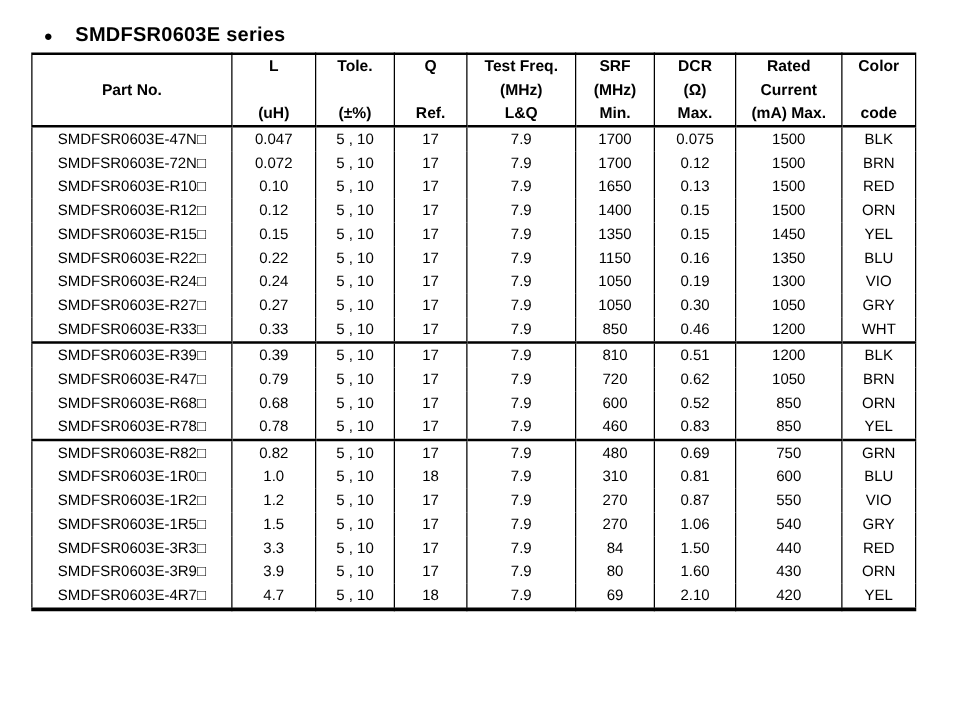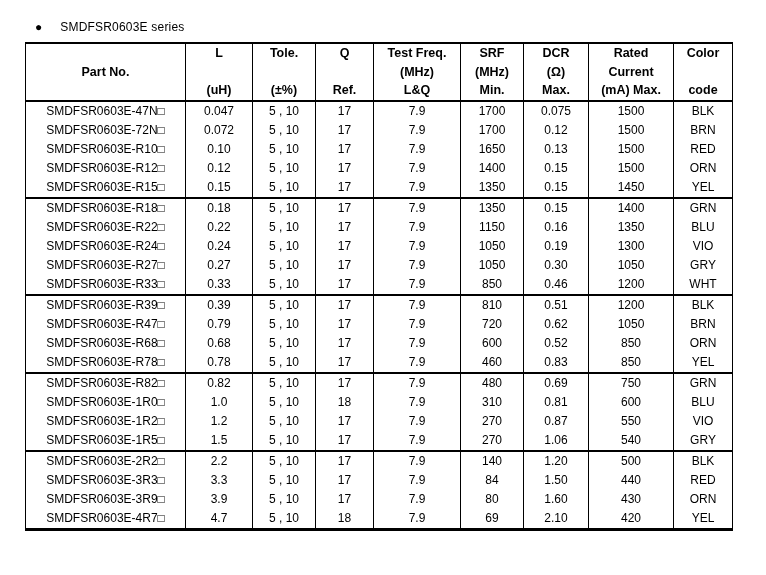--- a/index.html
+++ b/index.html
@@ -21,22 +21,22 @@
     top: 20px;
     display: flex;
     align-items: center;
     gap: 18px;
   }
   .bullet {
     font-size: 12px;
     line-height: 12px;
   }
   .title {
-    font-weight: normal;
-    font-size: 12px;
+    font-weight: bold;
+    font-size: 16px;
     letter-spacing: 0.2px;
     white-space: nowrap;
   }
   table.spec {
     position: absolute;
     left: 25px;
     top: 42px;
     width: 707px;
     border-collapse: collapse;
     table-layout: fixed;
@@ -194,31 +194,20 @@
         <td>SMDFSR0603E-R15□</td>
         <td>0.15</td>
         <td>5 , 10</td>
         <td>17</td>
         <td>7.9</td>
         <td>1350</td>
         <td>0.15</td>
         <td>1450</td>
         <td>YEL</td>
       </tr>
-      <tr class="group-start">
-        <td>SMDFSR0603E-R18□</td>
-        <td>0.18</td>
-        <td>5 , 10</td>
-        <td>17</td>
-        <td>7.9</td>
-        <td>1350</td>
-        <td>0.15</td>
-        <td>1400</td>
-        <td>GRN</td>
-      </tr>
       <tr>
         <td>SMDFSR0603E-R22□</td>
         <td>0.22</td>
         <td>5 , 10</td>
         <td>17</td>
         <td>7.9</td>
         <td>1150</td>
         <td>0.16</td>
         <td>1350</td>
         <td>BLU</td>
@@ -337,31 +326,20 @@
         <td>SMDFSR0603E-1R5□</td>
         <td>1.5</td>
         <td>5 , 10</td>
         <td>17</td>
         <td>7.9</td>
         <td>270</td>
         <td>1.06</td>
         <td>540</td>
         <td>GRY</td>
       </tr>
-      <tr class="group-start">
-        <td>SMDFSR0603E-2R2□</td>
-        <td>2.2</td>
-        <td>5 , 10</td>
-        <td>17</td>
-        <td>7.9</td>
-        <td>140</td>
-        <td>1.20</td>
-        <td>500</td>
-        <td>BLK</td>
-      </tr>
       <tr>
         <td>SMDFSR0603E-3R3□</td>
         <td>3.3</td>
         <td>5 , 10</td>
         <td>17</td>
         <td>7.9</td>
         <td>84</td>
         <td>1.50</td>
         <td>440</td>
         <td>RED</td>

